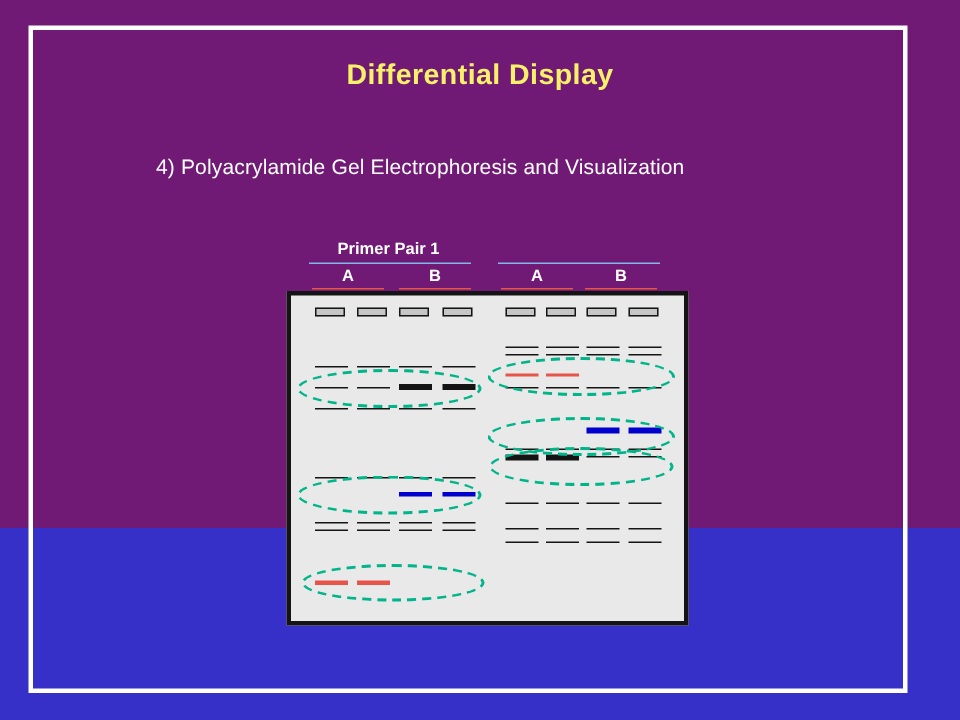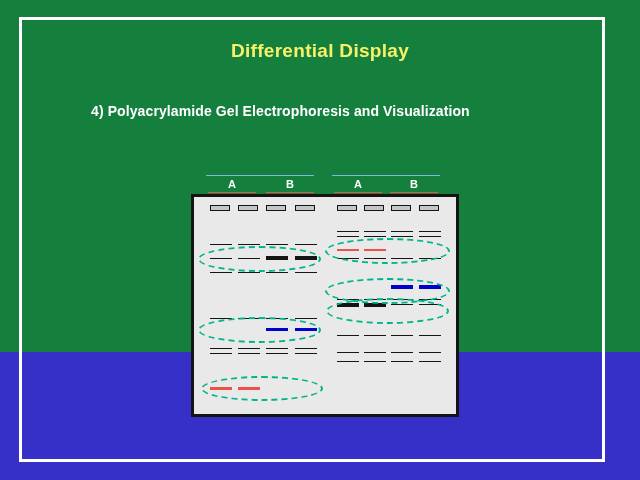--- a/index.html
+++ b/index.html
@@ -10,21 +10,21 @@
   body {
     width: 640px;
     height: 480px;
     overflow: hidden;
     font-family: "Liberation Sans", sans-serif;
   }
   #slide {
     position: relative;
     width: 640px;
     height: 352px;
-    background: #15803d;
+    background: #701a75;
   }
   #slide-frame {
     position: absolute;
     left: 19px;
     top: 17px;
     width: 586px;
     height: 445px;
     border: 3px solid #ffffff;
     box-sizing: border-box;
   }
@@ -34,26 +34,26 @@
     top: 40px;
     width: 640px;
     text-align: center;
     color: #f7f16a;
     font-size: 19px;
     font-weight: bold;
     letter-spacing: 0.3px;
   }
   #slide-subtitle {
     position: absolute;
-    left: 91px;
+    left: 104px;
     top: 103px;
     width: 470px;
     color: #ffffff;
     font-size: 14px;
-    font-weight: bold;
+    font-weight: normal;
     letter-spacing: 0.1px;
     white-space: nowrap;
   }
   .pair-header {
     position: absolute;
     font-size: 11px;
     font-weight: bold;
     color: #ffffff;
     text-align: center;
     white-space: nowrap;
@@ -109,20 +109,21 @@
 <body>
 
 <div id="slide">
 
   <div id="slide-frame"></div>
 
   <div id="slide-title">Differential Display</div>
 
   <div id="slide-subtitle">4)  Polyacrylamide Gel Electrophoresis and Visualization</div>
 
+  <div class="pair-header" style="left:204px; top:160px; width:110px;">Primer Pair 1</div>
   <div class="pair-rule" style="left:206px; top:175px; width:108px;"></div>
 
   <div class="pair-rule" style="left:332px; top:175px; width:108px;"></div>
 
   <div class="sub-label" style="left:208px; top:178px; width:48px;">A</div>
   <div class="sub-rule" style="left:208px; top:192px; width:48px;"></div>
 
   <div class="sub-label" style="left:266px; top:178px; width:48px;">B</div>
   <div class="sub-rule" style="left:266px; top:192px; width:48px;"></div>
 

